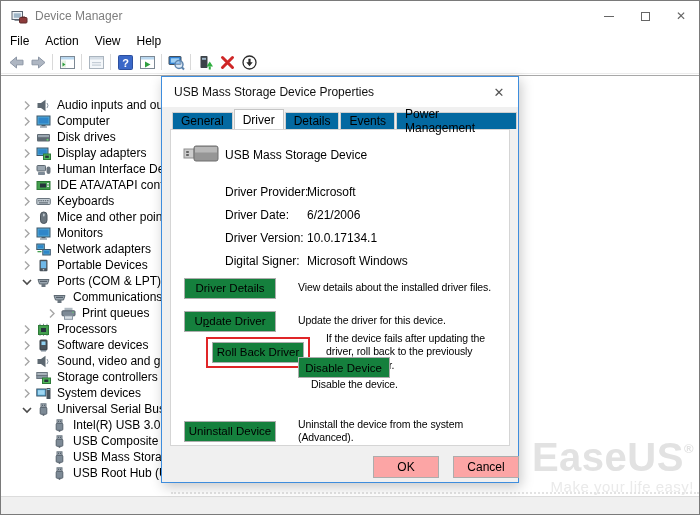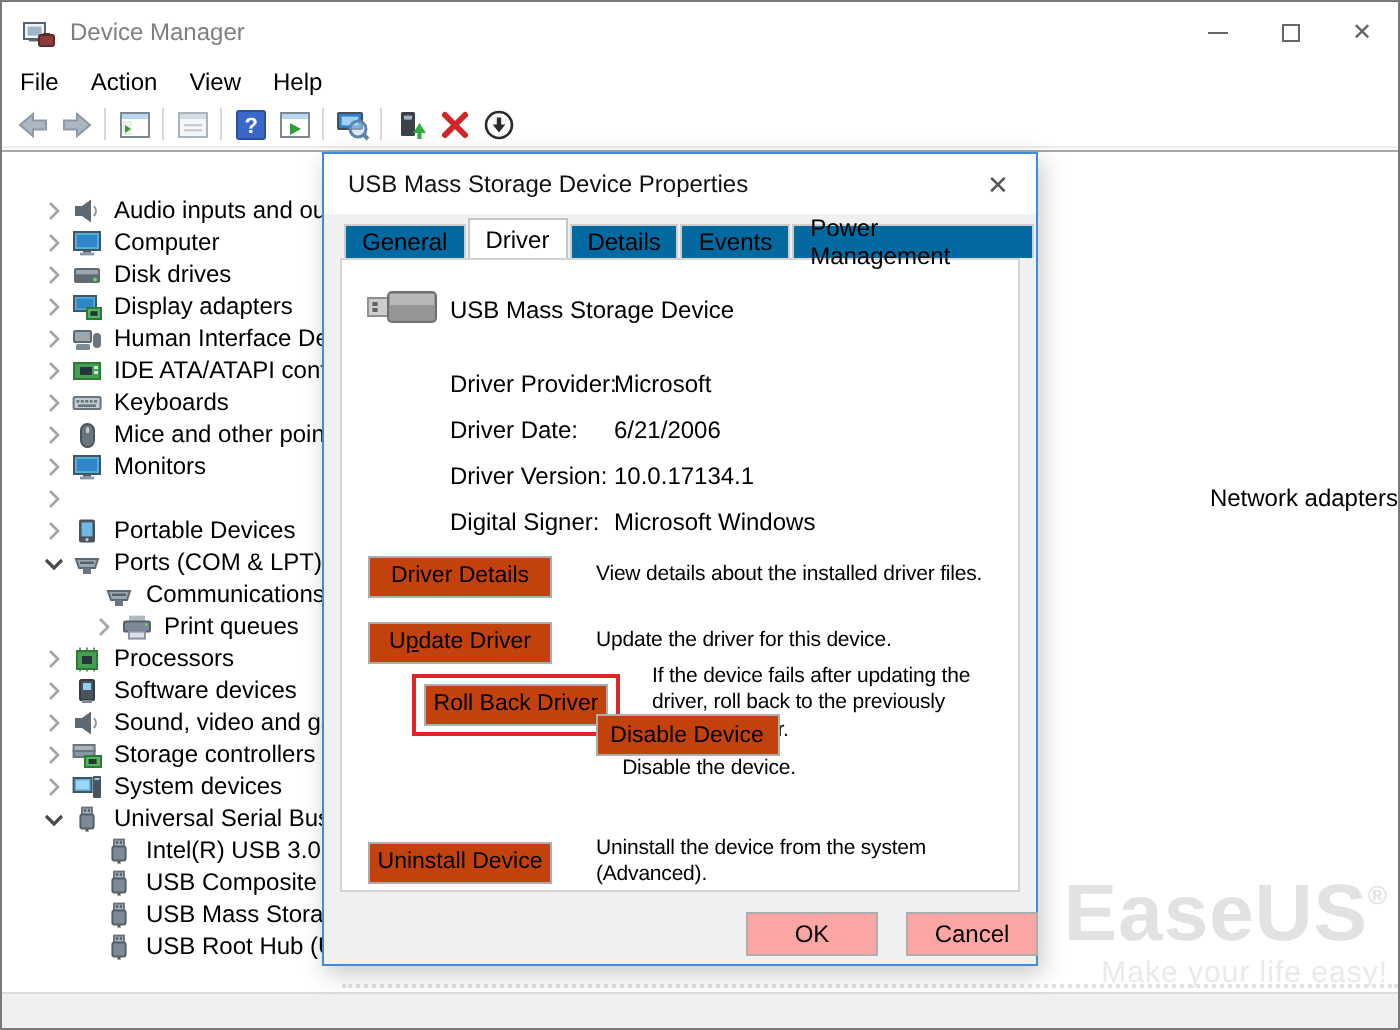--- a/index.html
+++ b/index.html
@@ -46,21 +46,21 @@
   .tabs{position:absolute;left:10px;top:32px;height:20px;display:flex;align-items:flex-end;z-index:3;}
   .tab{height:17px;padding:0 8px;display:flex;align-items:center;background:#0369a1;
     border:1px solid #cfcfcf;border-bottom:none;margin-right:1px;color:#000;}
   .tab.active{height:20px;background:#fff;border-color:#c6c6c6;position:relative;}
   .tabpage{position:absolute;left:8px;top:52px;width:340px;height:317px;background:#fff;border:1px solid #d5d5d5;z-index:1;}
   .dev-ico{position:absolute;left:12px;top:11px;}
   .dev-name{position:absolute;left:54px;top:18px;color:#000;}
   .fld{position:absolute;left:54px;color:#000;}
   .fld-val{position:absolute;left:136px;color:#000;}
   .action-row{position:absolute;left:13px;right:6px;display:flex;align-items:center;}
-  .act-btn{width:92px;height:21px;flex:none;background:#c2410c;border:1px solid #adadad;
+  .act-btn{width:92px;height:21px;flex:none;background:#15803d;border:1px solid #adadad;
     font-family:"Liberation Sans",sans-serif;font-size:11.5px;color:#000;padding:0;}
   .hl-wrap{flex:none;border:2px solid var(--hl,#e02528);padding:3px 4px;margin-left:-6px;}
   .desc{margin-left:22px;font-size:10.5px;letter-spacing:-0.1px;line-height:1.25;color:#000;}
   .action-row.highlighted .desc{margin-left:16px;}
   .dlg-btn{position:absolute;width:66px;height:22px;background:#fca5a5;border:1px solid #adadad;
     font-family:"Liberation Sans",sans-serif;font-size:12px;color:#000;top:379px;}
   #ok-btn{left:211px;} #cancel-btn{left:291px;}
   svg{display:block;}
 </style>
 </head>
@@ -343,21 +343,21 @@
         <span class="tree-ico">
           <svg width="15" height="13" viewBox="0 0 15 13">
             <rect x="1" y="1" width="13" height="9" fill="#56add8" stroke="#3d566b"></rect>
             <rect x="2.5" y="2.5" width="10" height="6" fill="#2f86c9"></rect>
             <rect x="5.5" y="10" width="4" height="1.3" fill="#4a5a68"></rect>
             <rect x="4" y="11.3" width="7" height="1.4" fill="#8a97a3"></rect>
           </svg>
         </span>
         <span class="tree-label">Monitors</span>
       </div>
-      <div class="tree-row" style="padding-left: 20px; justify-content: space-between;">
+      <div class="tree-row" style="padding-left: 20px;">
         <span class="chev">
           <svg width="12" height="11" viewBox="0 0 12 11">
             <polyline points="4,1.5 8,5.5 4,9.5" fill="none" stroke="#a6a6a6" stroke-width="1.4"></polyline>
           </svg>
         </span>
         <span class="tree-ico">
           <svg width="15" height="13" viewBox="0 0 15 13">
             <rect x="0.8" y="1" width="7.5" height="5.5" fill="#56add8" stroke="#3d566b"></rect>
             <rect x="2" y="2.2" width="5" height="3" fill="#2f86c9"></rect>
             <rect x="6.8" y="6.5" width="7.5" height="5.5" fill="#56add8" stroke="#3d566b"></rect>

